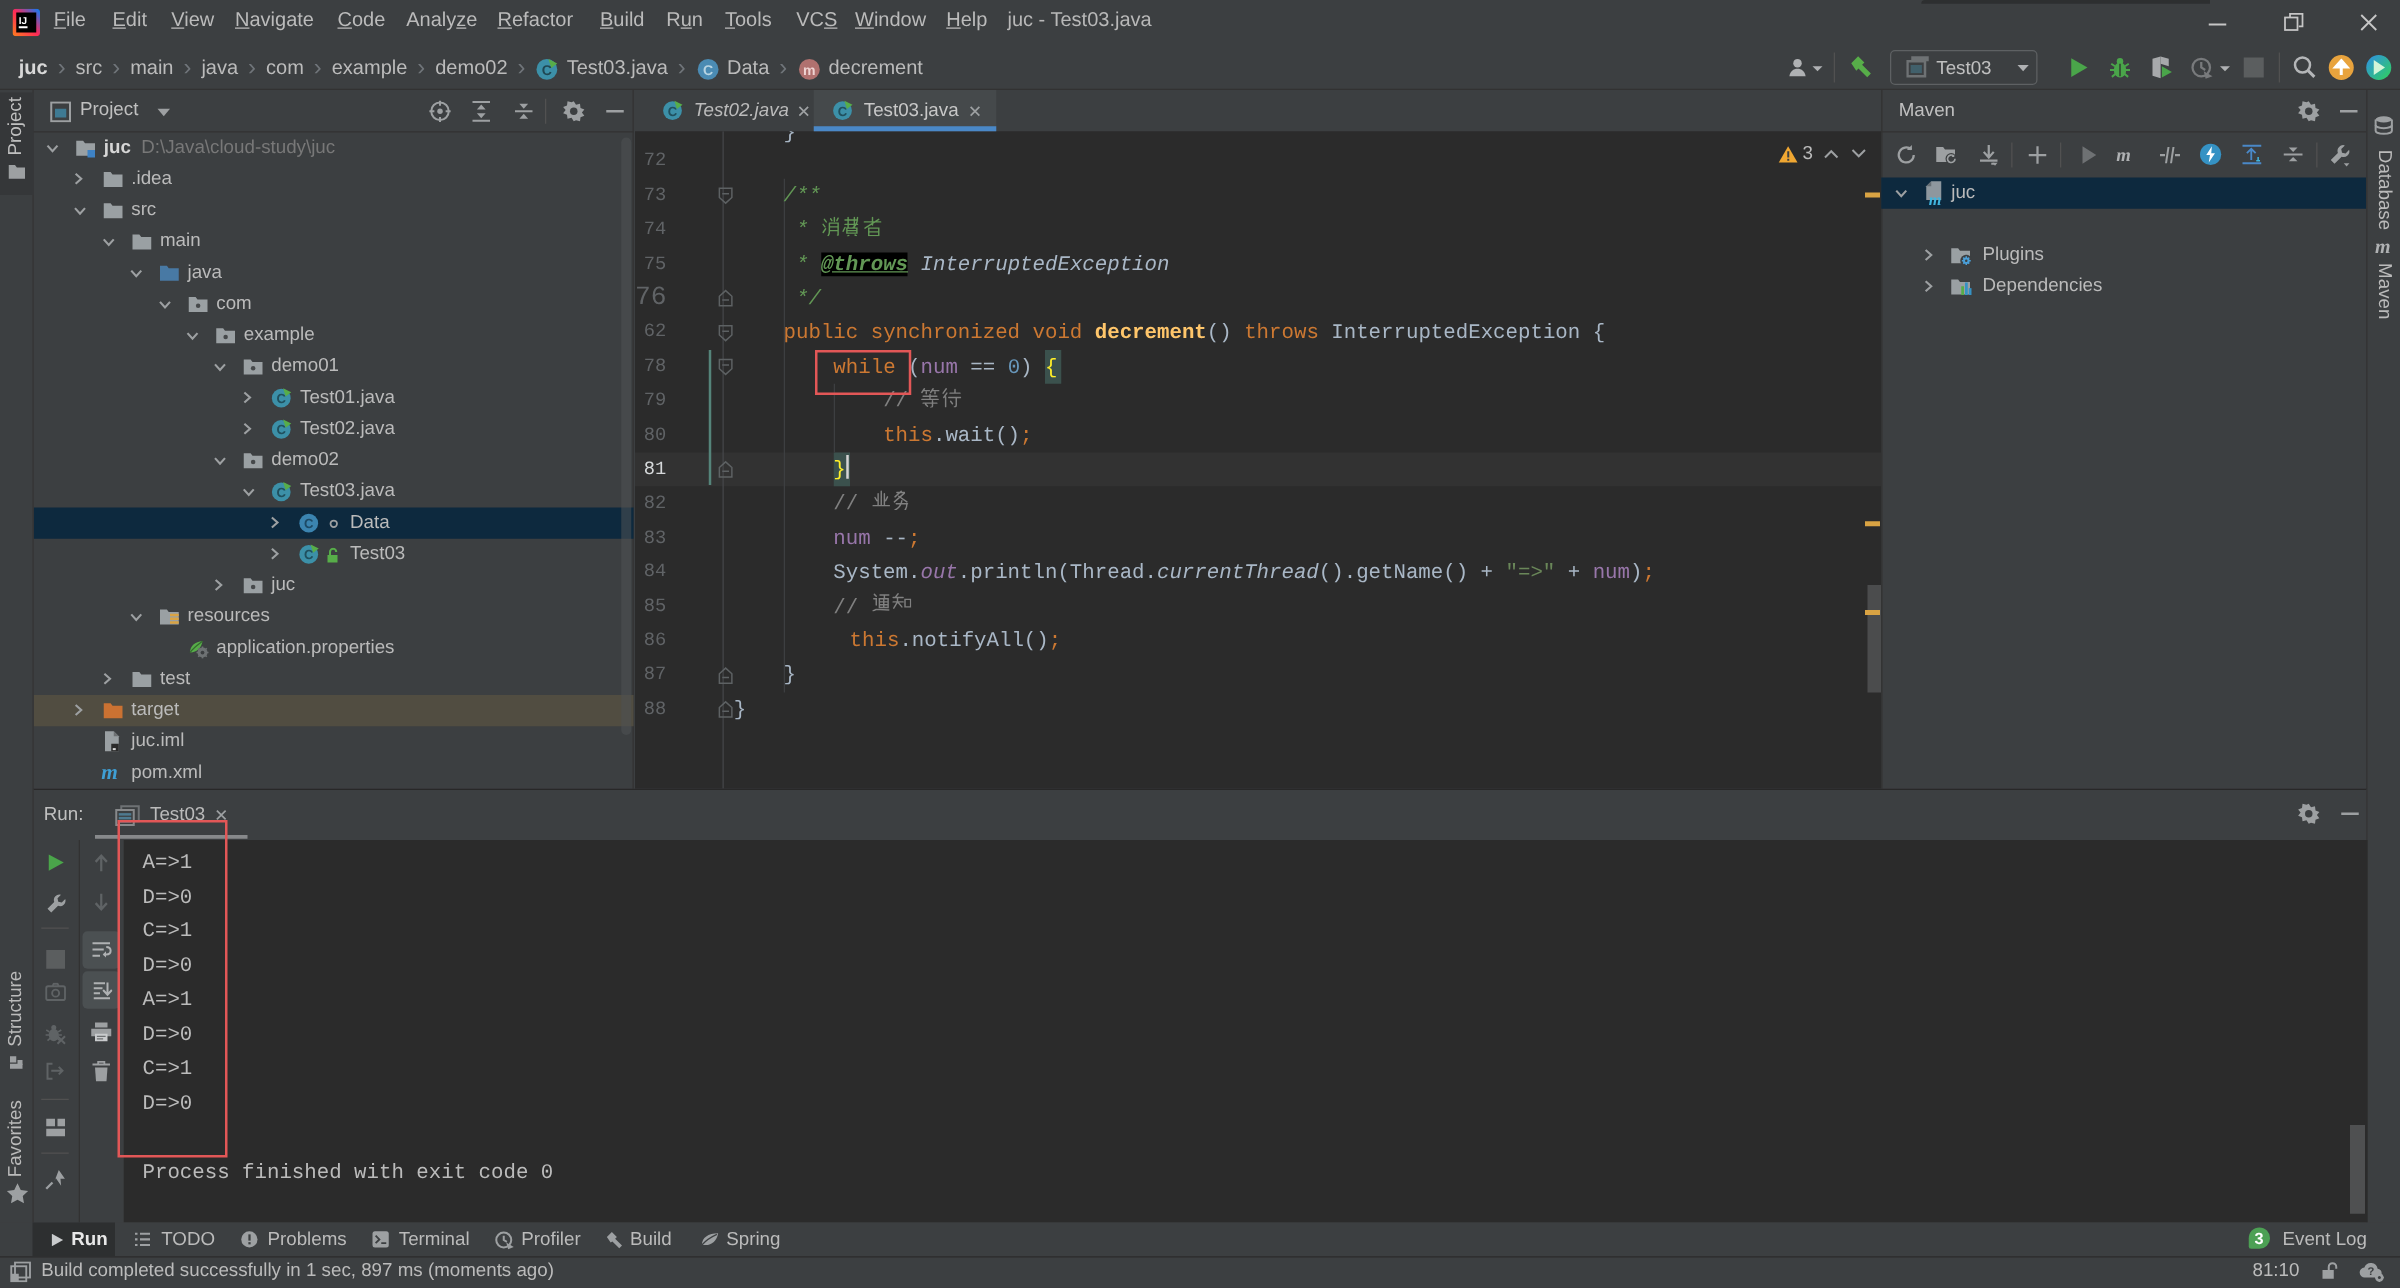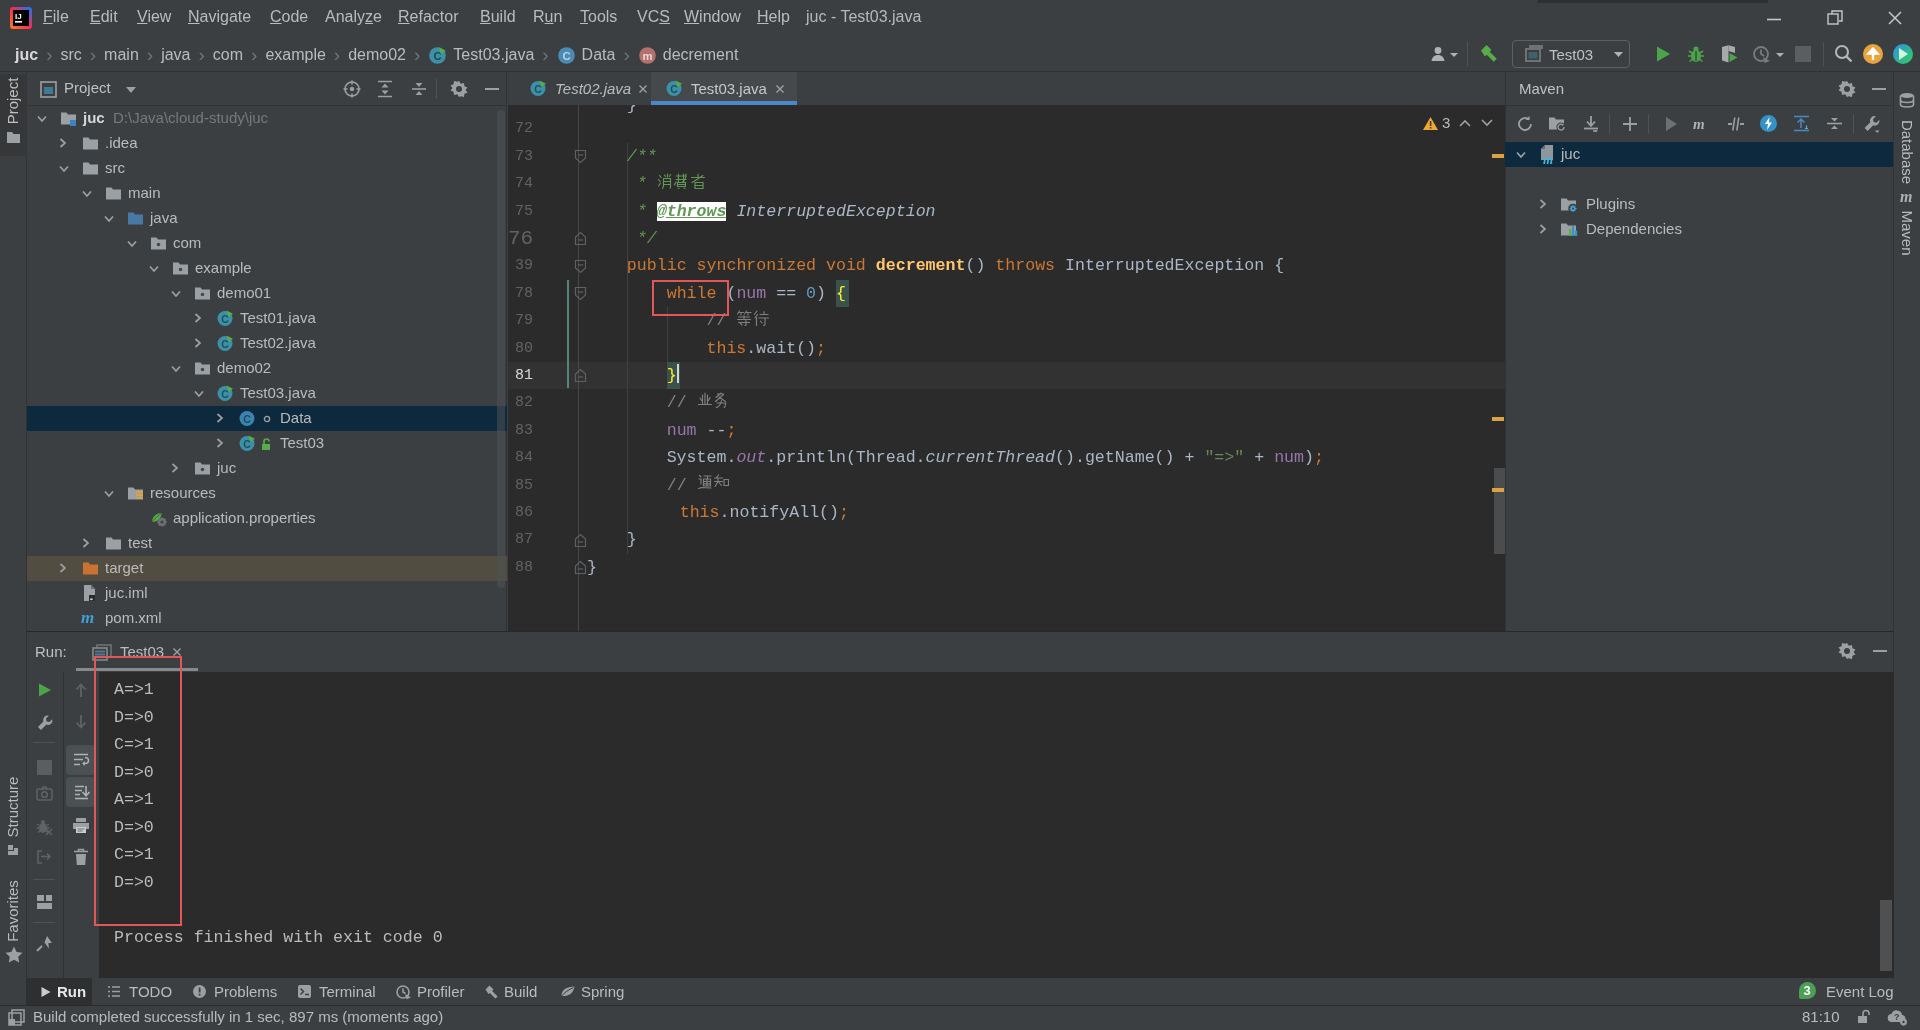--- a/index.html
+++ b/index.html
@@ -490,24 +490,24 @@
 <div class="abs mono codeline" style="left:79px;top:37.7px;height:27.4px;line-height:27.4px;font-size:16.6px;"><span class="doc">    /**</span></div>
 <div class="abs mono" style="left:0;top:65.1px;width:25px;height:27.4px;line-height:27.4px;font-size:15px;text-align:right;color:#606366;">74</div>
 <div class="abs mono codeline" style="left:79px;top:65.1px;height:27.4px;line-height:27.4px;font-size:16.6px;"><span class="doc">     * </span><span style="display:inline-block;position:relative;width:49.8px;height:1px;vertical-align:baseline;"><svg style="position:absolute;left:0.0px;top:-14.5px;" width="16" height="16" viewBox="0 0 16 16" fill="none" stroke="#629755" stroke-width="1.15" stroke-linecap="round">
             <path d="M2.5 2.5l1.5 2M1.5 6.5l1.5 2M1.5 13l2-3M7.5 2l1 1.5M13.5 1.5l-1 2M10.5 1v3M6.5 5.5h7v9.5M6.5 5.5v7c0 1.5-.4 2-1 3M6.5 8.5h7M6.5 11.5h7M13.5 15h-.5"></path>
           </svg><svg style="position:absolute;left:16.6px;top:-14.5px;" width="16" height="16" viewBox="0 0 16 16" fill="none" stroke="#629755" stroke-width="1.15" stroke-linecap="round">
             <path d="M3 3h10M3 6.5h10M5.5 1v8M10.5 1v8M13 1c0 4-1 6.5-3.5 8M3 9l-1.5 3M4.5 9.5h8v4h-8zM4.5 11.5h8M6 15.5l-1 .5M11 15l1 .5"></path>
           </svg><svg style="position:absolute;left:33.2px;top:-14.5px;" width="16" height="16" viewBox="0 0 16 16" fill="none" stroke="#629755" stroke-width="1.15" stroke-linecap="round">
             <path d="M1.5 4.5h13M8 1v6M13 2.5L2 9.5M5 9.5h8v6H5zM5 12.5h8M5 15.5h8"></path>
           </svg></span></div>
 <div class="abs mono" style="left:0;top:92.5px;width:25px;height:27.4px;line-height:27.4px;font-size:15px;text-align:right;color:#606366;">75</div>
-<div class="abs mono codeline" style="left:79px;top:92.5px;height:27.4px;line-height:27.4px;font-size:16.6px;"><span class="doc">     * </span><span style="background:#ffffff;"><span class="doc" style="font-weight:bold;text-decoration:underline;">@throws</span></span> <span class="it" style="color:#a9b7c6;">InterruptedException</span></div>
+<div class="abs mono codeline" style="left:79px;top:92.5px;height:27.4px;line-height:27.4px;font-size:16.6px;"><span class="doc">     * </span><span style="background:#000000;"><span class="doc" style="font-weight:bold;text-decoration:underline;">@throws</span></span> <span class="it" style="color:#a9b7c6;">InterruptedException</span></div>
 <div class="abs mono" style="left:0;top:119.9px;width:25px;height:27.4px;line-height:27.4px;font-size:21px;text-align:right;color:#606366;">76</div>
 <div class="abs mono codeline" style="left:79px;top:119.9px;height:27.4px;line-height:27.4px;font-size:16.6px;"><span class="doc">     */</span></div>
-<div class="abs mono" style="left:0;top:147.3px;width:25px;height:27.4px;line-height:27.4px;font-size:15px;text-align:right;color:#606366;">39</div>
+<div class="abs mono" style="left:0;top:147.3px;width:25px;height:27.4px;line-height:27.4px;font-size:15px;text-align:right;color:#606366;">62</div>
 <div class="abs mono codeline" style="left:79px;top:147.3px;height:27.4px;line-height:27.4px;font-size:16.6px;">    <span class="kw">public synchronized void</span> <span class="mth">decrement</span>() <span class="kw">throws</span> InterruptedException {</div>
 <div class="abs mono" style="left:0;top:174.7px;width:25px;height:27.4px;line-height:27.4px;font-size:15px;text-align:right;color:#606366;">78</div>
 <div class="abs mono codeline" style="left:79px;top:174.7px;height:27.4px;line-height:27.4px;font-size:16.6px;">        <span class="kw">while</span> (<span class="fld">num</span> == <span class="numc">0</span>) <span style="color:#ffef28;">{</span></div>
 <div class="abs mono" style="left:0;top:202.1px;width:25px;height:27.4px;line-height:27.4px;font-size:15px;text-align:right;color:#606366;">79</div>
 <div class="abs mono codeline" style="left:79px;top:202.1px;height:27.4px;line-height:27.4px;font-size:16.6px;">            <span class="cmt">// </span><span style="display:inline-block;position:relative;width:33.2px;height:1px;vertical-align:baseline;"><svg style="position:absolute;left:0.0px;top:-14.5px;" width="16" height="16" viewBox="0 0 16 16" fill="none" stroke="#808080" stroke-width="1.15" stroke-linecap="round">
             <path d="M3.5 1l-2 3M3.5 2.5h4M10.5 1l-2 3M10.5 2.5h4.5M5 3.5v1.5M12 3.5v1.5M2.5 7h11M1.5 9.5h13M8 5.5v4M2.5 12.5h11M10 10.5v4c0 1-.5 1.5-1.5 1.5M4.5 13.5l1.5 1.5"></path>
           </svg><svg style="position:absolute;left:16.6px;top:-14.5px;" width="16" height="16" viewBox="0 0 16 16" fill="none" stroke="#808080" stroke-width="1.15" stroke-linecap="round">
             <path d="M4 1L1.5 4.5M4.5 4.5L2 8M3.5 7.5v8M7 4.5h8M11 1.5v3M6 8h9.5M12 8v6c0 1-.5 1.5-1.5 1.5M7.5 11l1.5 2"></path>
           </svg></span></div>
 <div class="abs mono" style="left:0;top:229.5px;width:25px;height:27.4px;line-height:27.4px;font-size:15px;text-align:right;color:#606366;">80</div>

